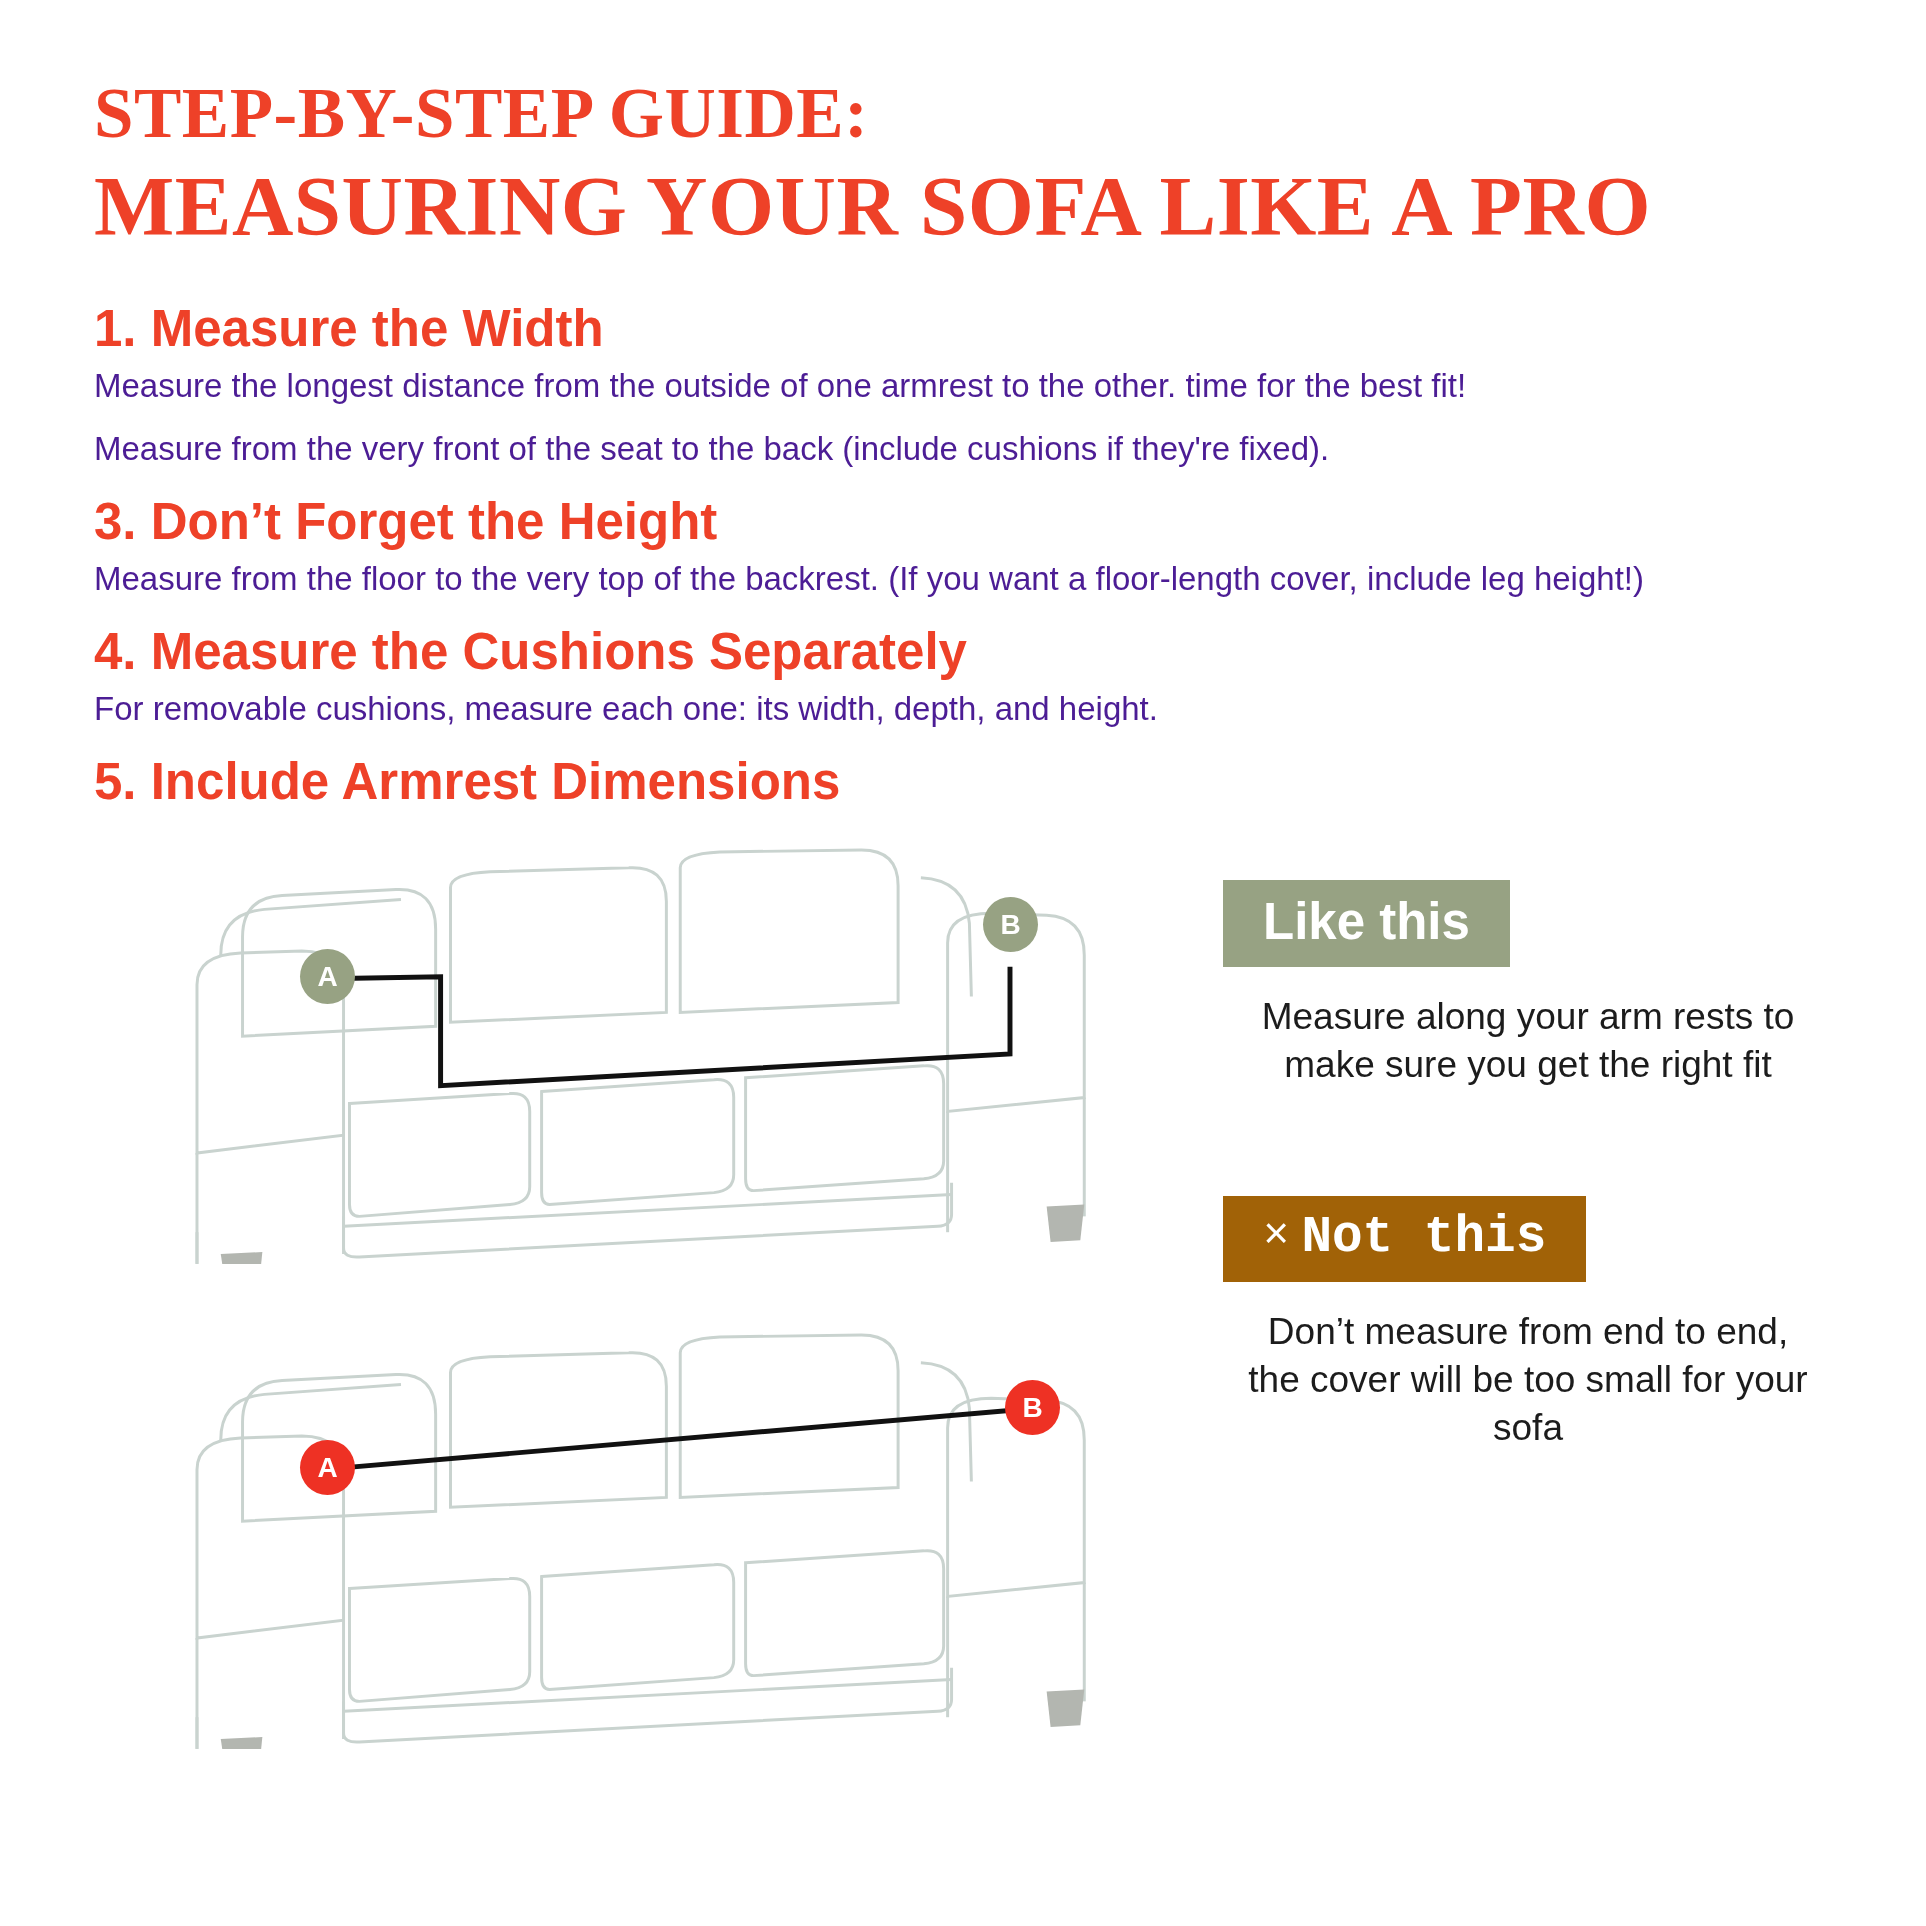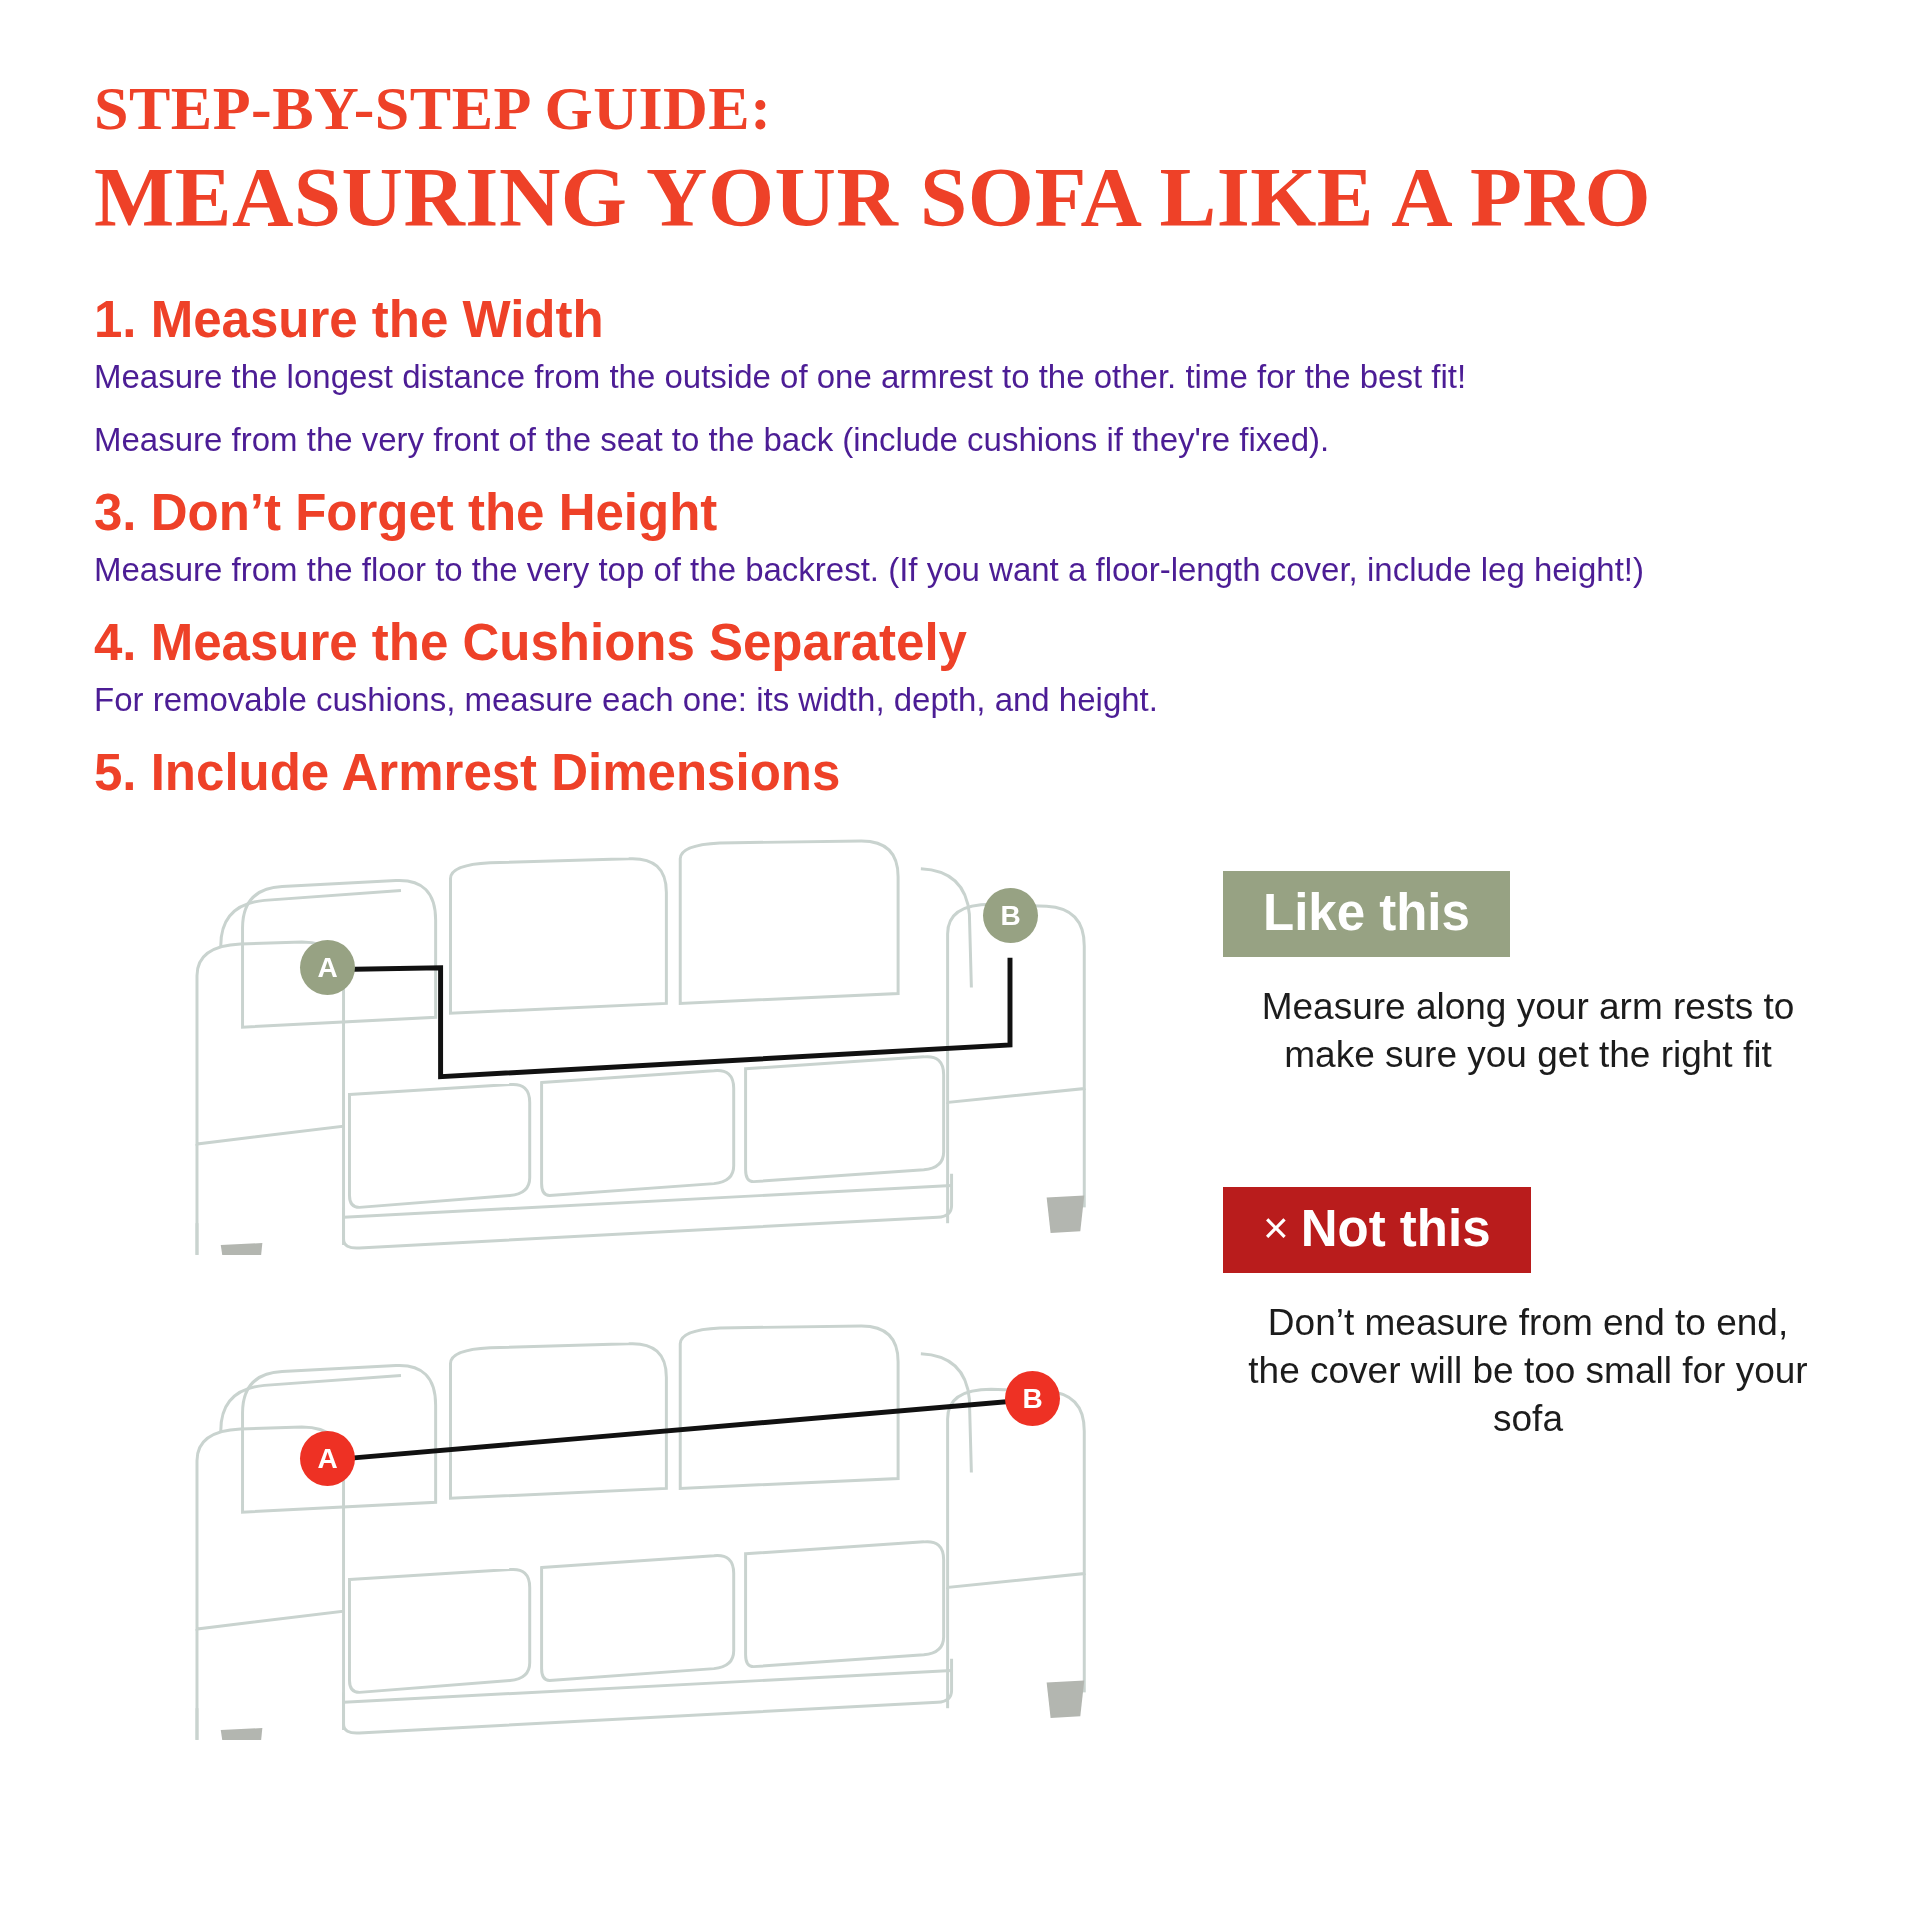--- a/index.html
+++ b/index.html
@@ -25,21 +25,21 @@
   
   .title {
     font-family: "Liberation Serif", serif;
     color: #ee4128;
     font-weight: bold;
     letter-spacing: 0.5px;
     line-height: 1.02;
     padding-top: 77px;
   }
   .title-line1 {
-    font-size: 62px;
+    font-size: 71px;
     display: block;
   }
   .title-line2 {
     font-size: 85px;
     display: block;
     margin-top: 14px;
   }
 
   
   .steps {
@@ -106,21 +106,21 @@
   .callout { margin-bottom: 73px; }
   .callout-label {
     display: inline-block;
     padding: 14px 40px 16px 40px;
     color: #ffffff;
     font-size: 51px;
     font-weight: bold;
     line-height: 1.1;
   }
   .callout-label.like { background: #97a283; }
-  .callout-label.not { background: #b91c1c; }
+  .callout-label.not { background: #a16207; font-family: Liberation Mono, monospace; }
   .x-mark {
     font-weight: normal;
     font-size: 44px;
     margin-right: 12px;
     display: inline-block;
     vertical-align: 3px;
   }
   .callout-text {
     margin-top: 26px;
     font-size: 37px;

